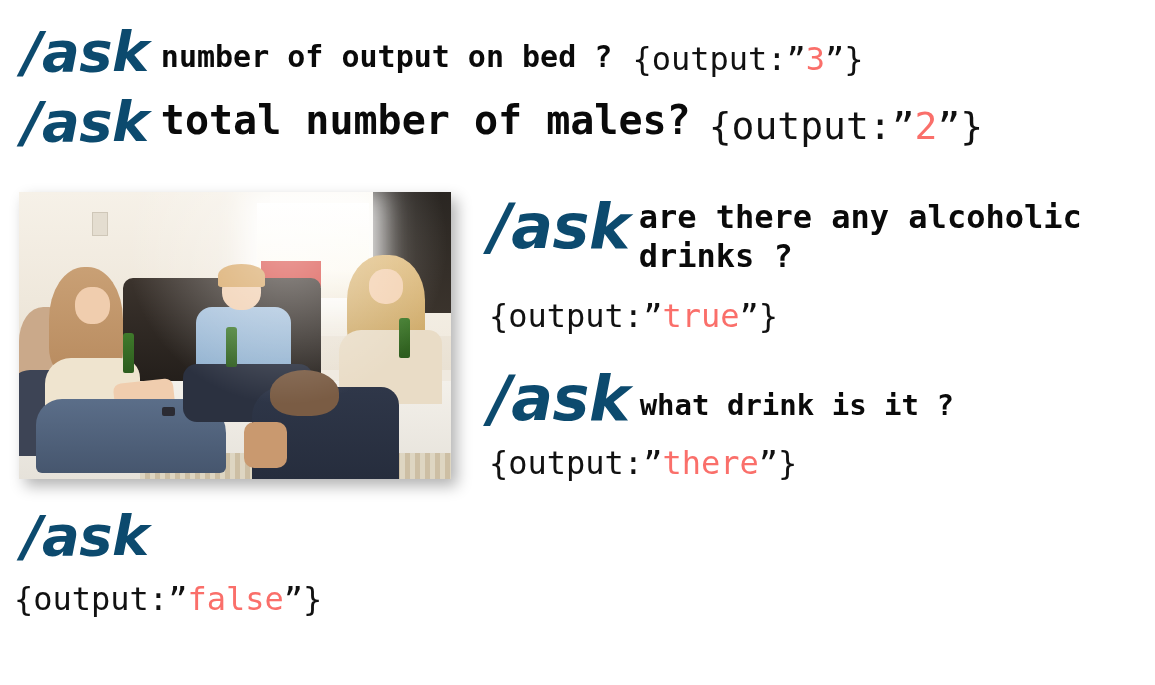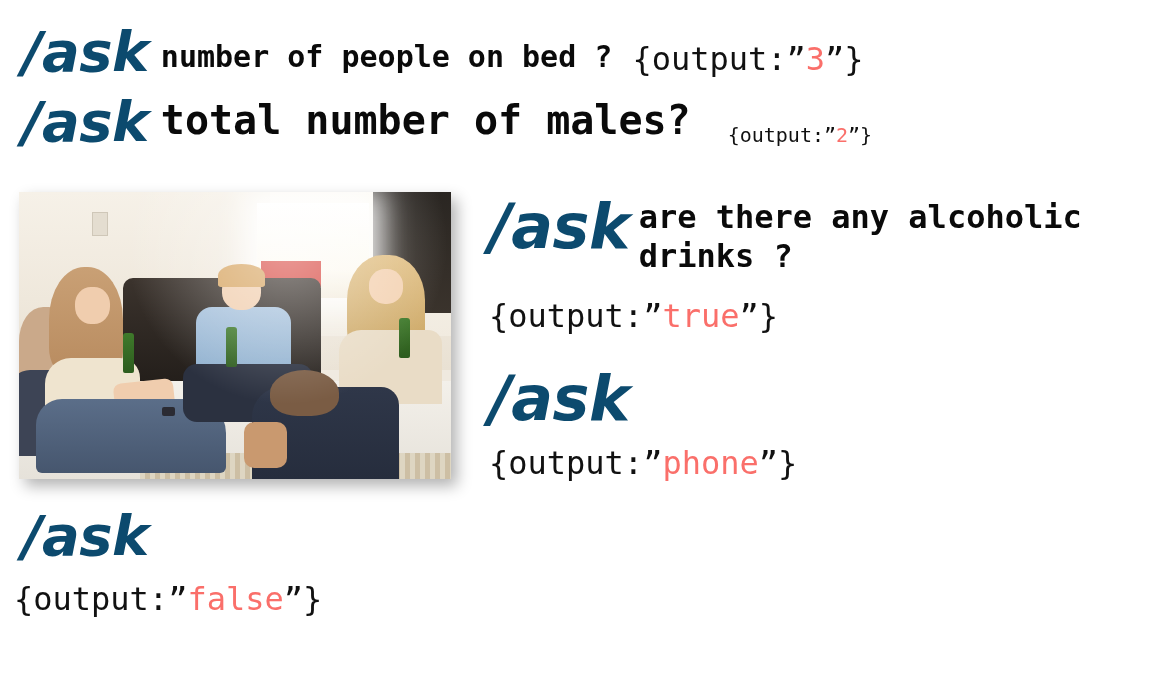--- a/index.html
+++ b/index.html
@@ -56,21 +56,21 @@
   
   #row-1 { left: 22px; top: 24px; align-items: flex-end; }
   #row-1 .ask-token { font-size: 56px; }
   #row-1 .question  { font-size: 30px; margin-left: 12px; position: relative; top: -6px; }
   #row-1 .output    { font-size: 32px; margin-left: 20px; position: relative; top: -5px; }
 
   
   #row-2 { left: 22px; top: 94px; align-items: flex-end; }
   #row-2 .ask-token { font-size: 56px; }
   #row-2 .question  { font-size: 40px; margin-left: 12px; position: relative; top: -6px; }
-  #row-2 .output    { font-size: 20px; margin-left: 37px; position: relative; top: -5px; }
+  #row-2 .output    { font-size: 38px; margin-left: 18px; position: relative; top: -5px; }
 
   
   #photo-card {
     position: absolute;
     left: 19px;
     top: 192px;
     width: 432px;
     height: 287px;
     background: #f2efe9;
     box-shadow: 6px 7px 14px rgba(0,0,0,0.30);
@@ -198,21 +198,21 @@
   #row-5 { left: 22px; top: 508px; align-items: flex-end; }
   #row-5 .ask-token { font-size: 56px; }
   #row-5 .question  { font-size: 29px; margin-left: 6px; position: relative; top: -6px; }
   #out-5 { position: absolute; left: 14px; top: 583px; font-size: 32px; }
 </style>
 </head>
 <body>
 
 <div class="qa-row" id="row-1">
   <span class="ask-token">/ask</span>
-  <span class="question">number of people on bed ?</span>
+  <span class="question">number of output on bed ?</span>
   <span class="output"><span class="quote">{output:”</span><span class="val">3</span><span class="quote">”}</span></span>
 </div>
 
 <div class="qa-row" id="row-2">
   <span class="ask-token">/ask</span>
   <span class="question">total number of males?</span>
   <span class="output"><span class="quote">{output:”</span><span class="val">2</span><span class="quote">”}</span></span>
 </div>
 
 <div id="photo-card">
@@ -253,19 +253,20 @@
 
 <div class="qa-row" id="row-3">
   <span class="ask-token">/ask</span>
   <span class="question">are there any alcoholic
 drinks ?</span>
 </div>
 <div class="output" id="out-3"><span class="quote">{output:”</span><span class="val">true</span><span class="quote">”}</span></div>
 
 <div class="qa-row" id="row-4">
   <span class="ask-token">/ask</span>
-</div>
-<div class="output" id="out-4"><span class="quote">{output:”</span><span class="val">phone</span><span class="quote">”}</span></div>
+  <span class="question">what drink is it ?</span>
+</div>
+<div class="output" id="out-4"><span class="quote">{output:”</span><span class="val">there</span><span class="quote">”}</span></div>
 
 <div class="qa-row" id="row-5">
   <span class="ask-token">/ask</span>
 </div>
 <div class="output" id="out-5"><span class="quote">{output:”</span><span class="val">false</span><span class="quote">”}</span></div>
 
 </body></html>

